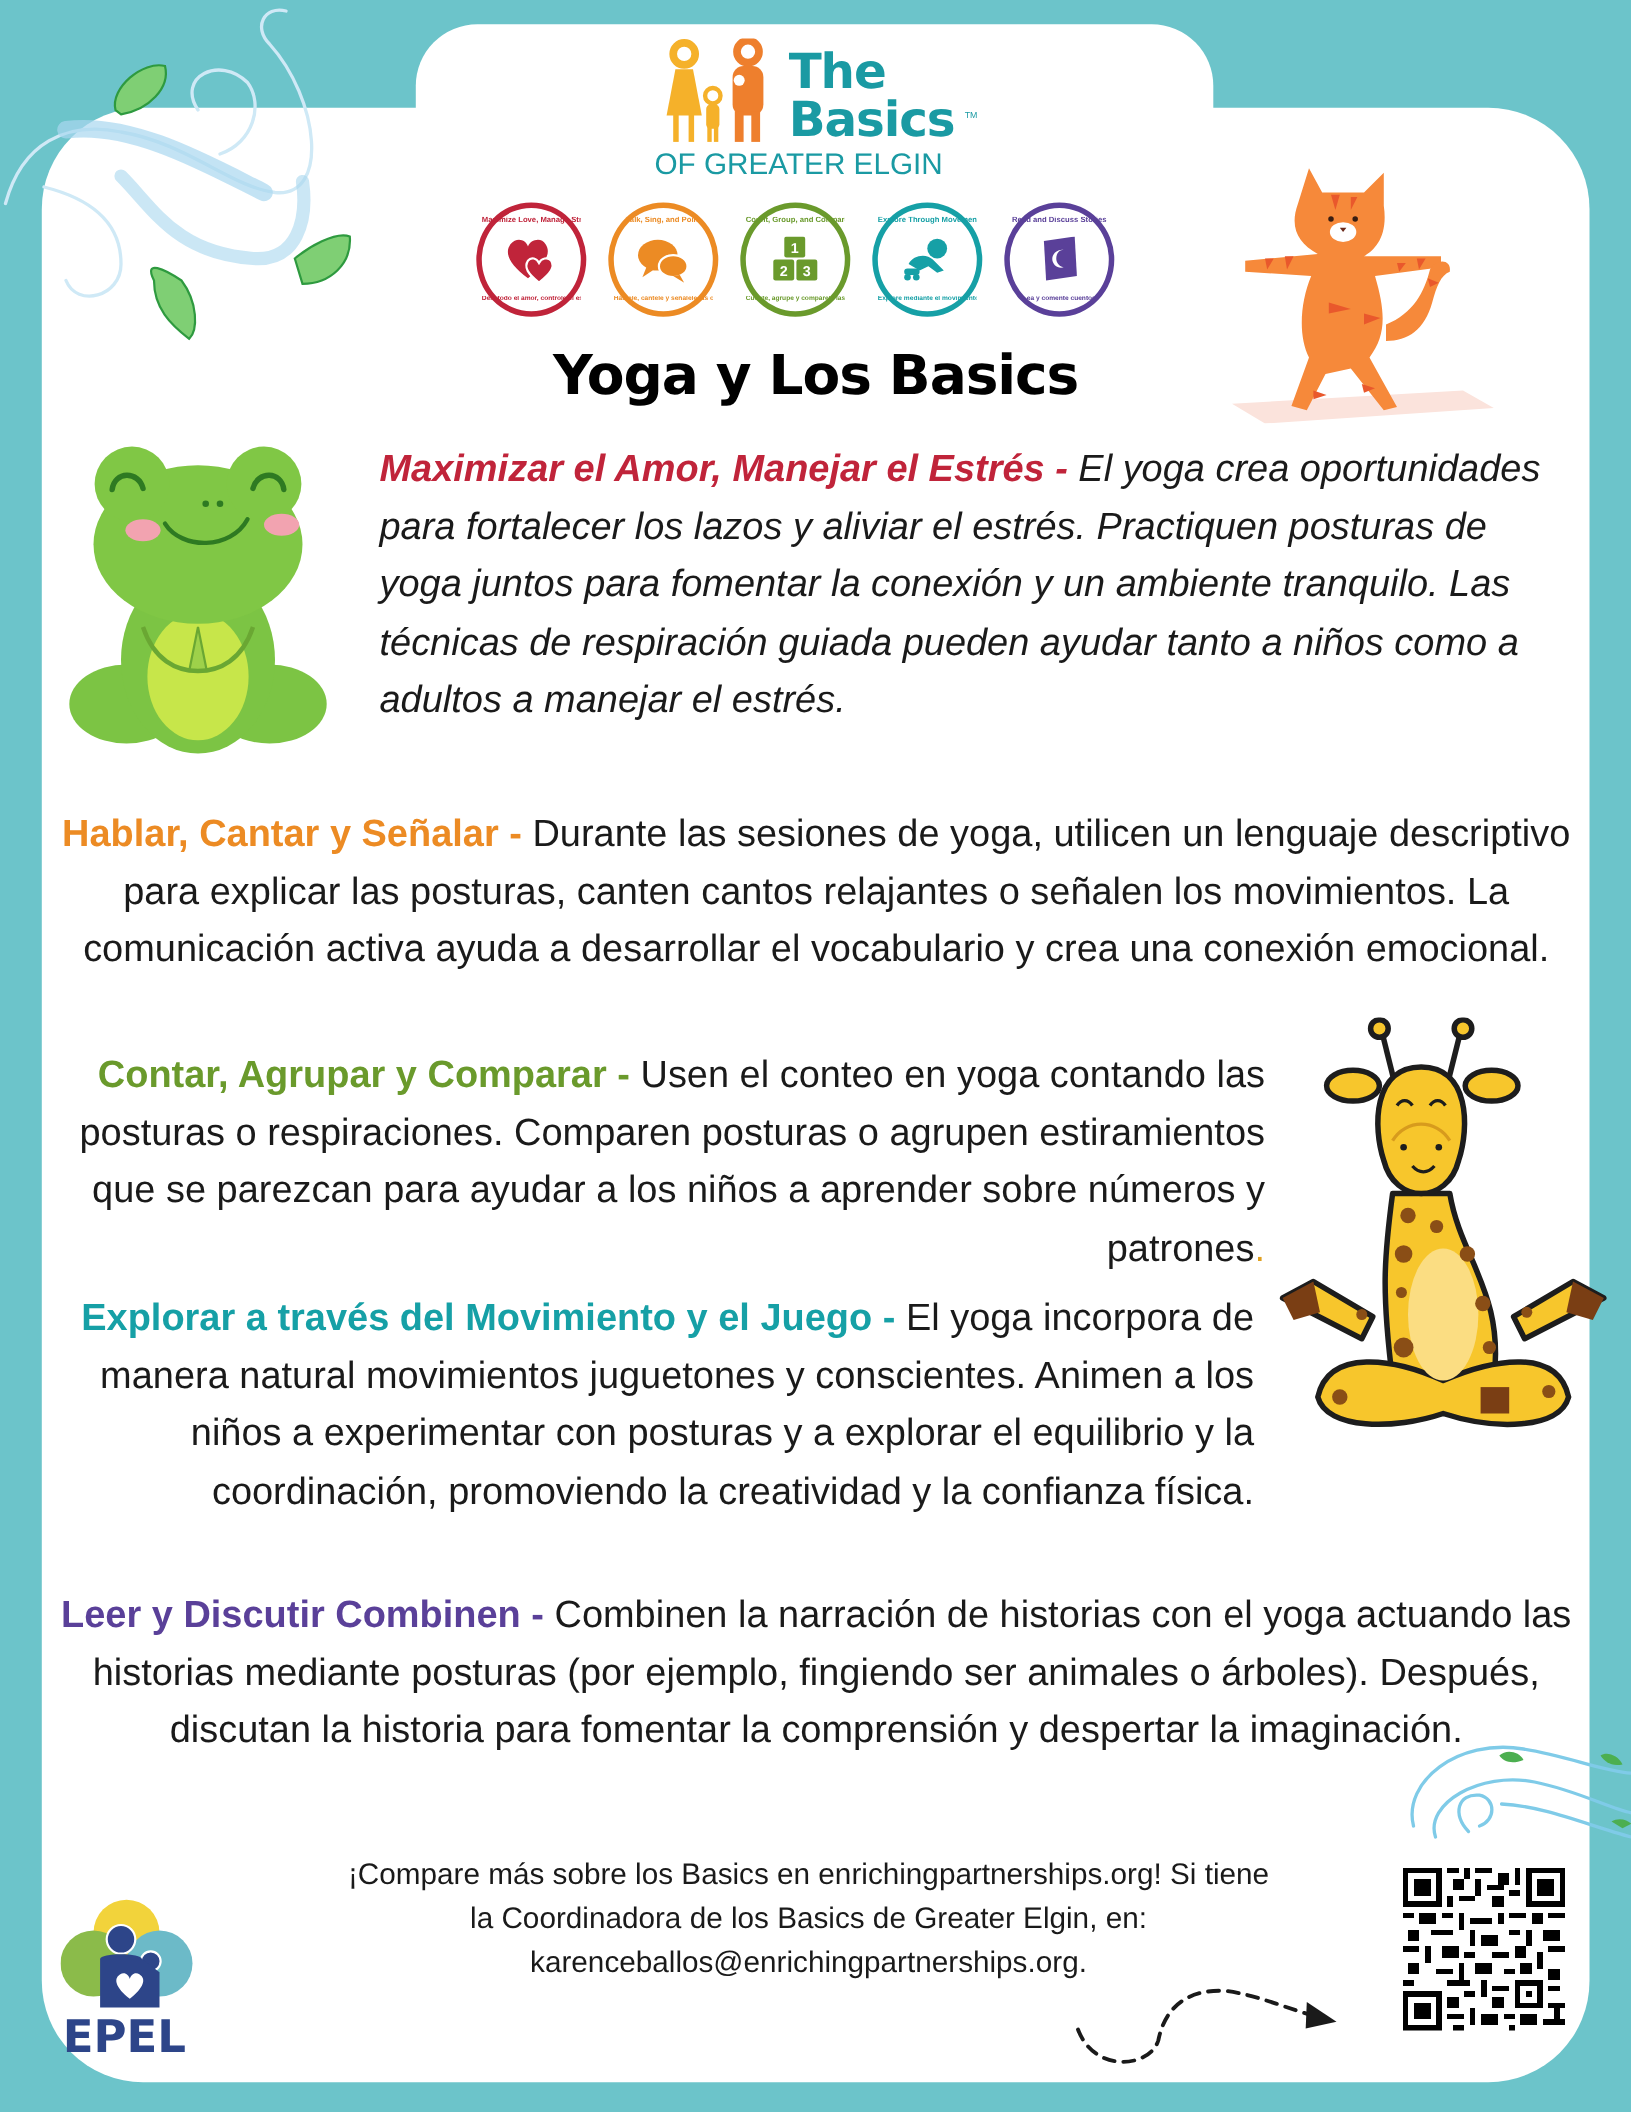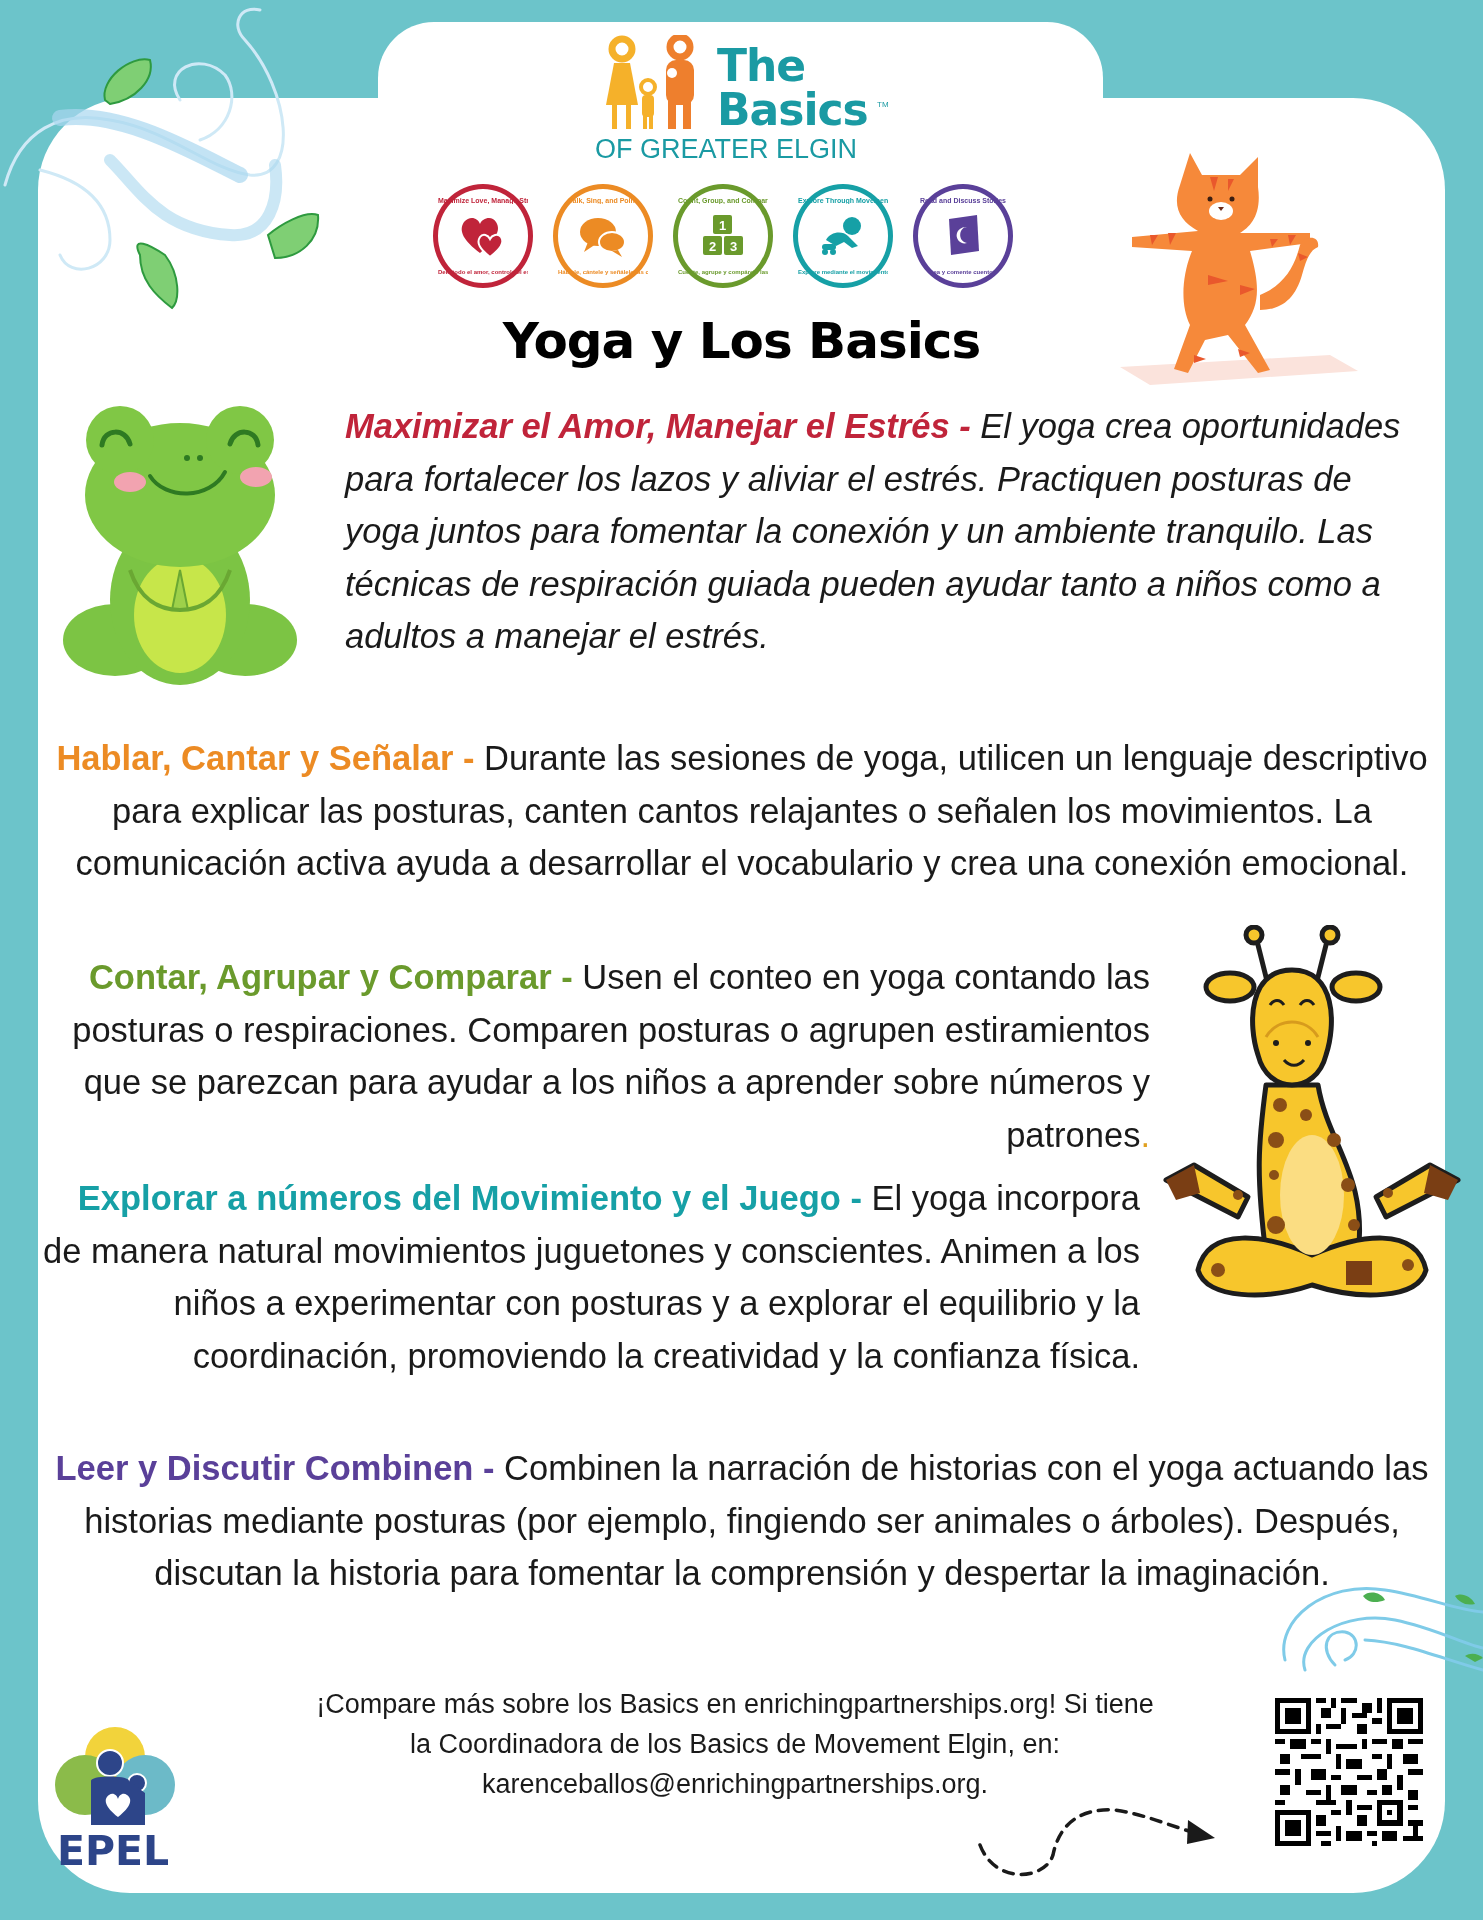--- a/index.html
+++ b/index.html
@@ -265,21 +265,21 @@
     <circle cx="118" cy="300" r="9"></circle>
       <circle cx="196" cy="300" r="6"></circle>
       <circle cx="60" cy="345" r="7"></circle>
     <circle cx="250" cy="340" r="6"></circle>
       <circle cx="80" cy="270" r="5"></circle>
       <circle cx="230" cy="268" r="5"></circle>
   </g>
 </svg>
 
 <div class="section s4">
-  <span class="head" style="color:#16a0a6">Explorar a números del Movimiento y el Juego -</span><span> El yoga incorpora de manera natural movimientos juguetones y conscientes. Animen a los niños a experimentar con posturas y a explorar el equilibrio y la coordinación, promoviendo la creatividad y la confianza física.</span>
+  <span class="head" style="color:#16a0a6">Explorar a través del Movimiento y el Juego -</span><span> El yoga incorpora de manera natural movimientos juguetones y conscientes. Animen a los niños a experimentar con posturas y a explorar el equilibrio y la coordinación, promoviendo la creatividad y la confianza física.</span>
 </div>
 
 <div class="section s5">
   <span class="head" style="color:#5a4099">Leer y Discutir Combinen -</span><span> Combinen la narración de historias con el yoga actuando las historias mediante posturas (por ejemplo, fingiendo ser animales o árboles). Después, discutan la historia para fomentar la comprensión y despertar la imaginación.</span>
 </div>
 
 <svg class="abs" style="left:1265px;top:1560px" width="218" height="130">
   <g fill="none" stroke="#7fcbe8" stroke-width="3" stroke-linecap="round">
     <path d="M20 100 C 10 60, 60 20, 120 30 C 160 36, 190 50, 218 52"></path>
     <path d="M40 110 C 30 80, 80 50, 130 60 C 170 68, 200 85, 218 88"></path>
@@ -288,21 +288,21 @@
   </g>
   <g fill="#4caf50">
     <path d="M98 36 C 104 30, 116 32, 120 40 C 110 44, 102 42, 98 36 Z"></path>
     <path d="M190 36 C 196 32, 206 36, 210 44 C 200 46, 194 42, 190 36 Z"></path>
     <path d="M200 96 C 206 92, 214 94, 218 98 L 210 102 Z"></path>
   </g>
 </svg>
 
 <div class="footer">
   <div>¡Compare más sobre los Basics en enrichingpartnerships.org! Si tiene</div>
-  <div>la Coordinadora de los Basics de Movement Elgin, en:</div>
+  <div>la Coordinadora de los Basics de Greater Elgin, en:</div>
   <div>karenceballos@enrichingpartnerships.org.</div>
 </div>
 
 <svg class="abs" style="left:975px;top:1800px" width="260" height="80">
   <path d="M5 45 C 20 85, 70 80, 78 55 C 85 20, 110 8, 140 10 C 170 14, 200 28, 225 34" fill="none" stroke="#1a1a1a" stroke-width="3.5" stroke-dasharray="10 8" stroke-linecap="round"></path>
   <path d="M213 20 L 240 38 L 212 44 Z" fill="#1a1a1a"></path>
 </svg>
 
 <svg class="qr" viewBox="0 0 29 29" shape-rendering="crispEdges">
   <rect width="29" height="29" fill="#fff"></rect>

